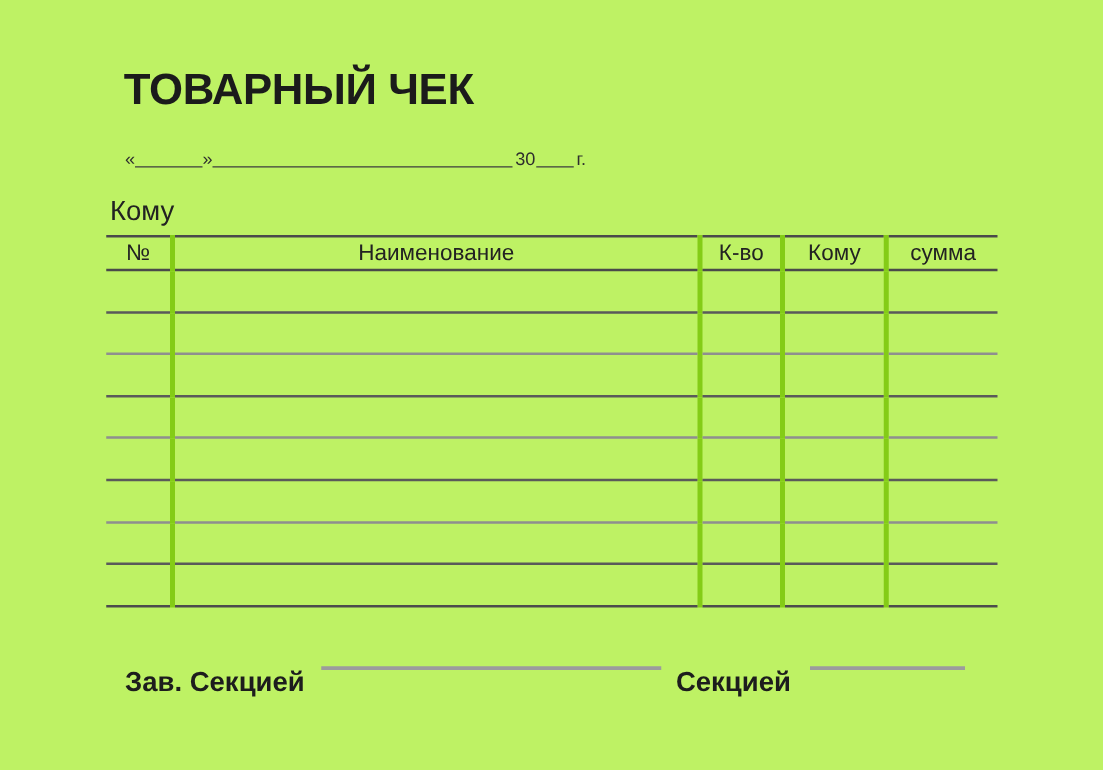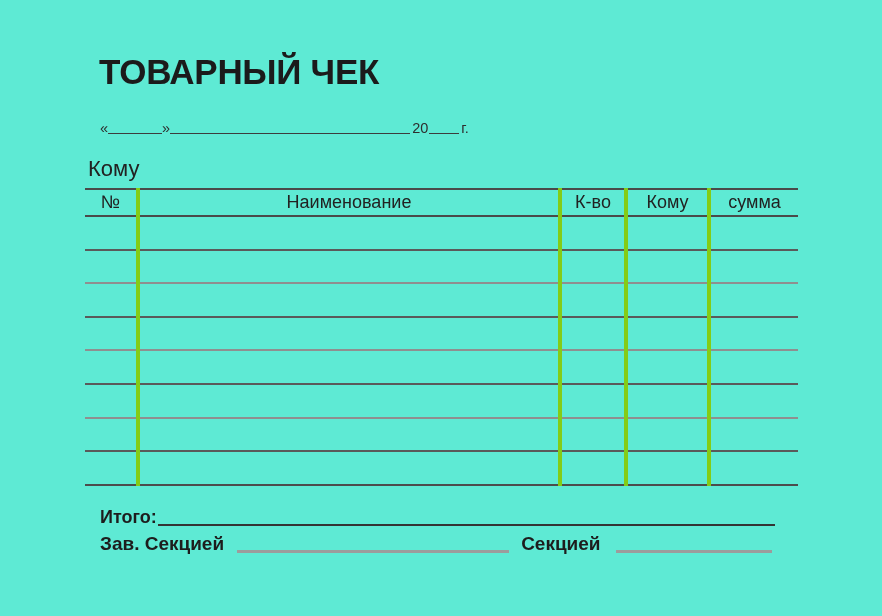--- a/index.html
+++ b/index.html
@@ -1,19 +1,19 @@
 <!DOCTYPE html>
 <html><head>
 <meta charset="utf-8">
 <style>
   html,body{margin:0;padding:0;background:#ffffff;}
   .page{
     position:relative;
     width:882px;height:616px;
-    background:#5eead4;
+    background:#bef264;
     font-family:"Liberation Sans", sans-serif;
     color:#1e1e1e;
     overflow:hidden;
   }
   
   .form-title{
     position:absolute;left:99px;top:52px;
     font-size:35px;font-weight:700;letter-spacing:-0.3px;
     color:#1b1b1b;margin:0;
   }
@@ -66,22 +66,22 @@
     position:absolute;left:100px;top:507px;width:675px;
     display:flex;align-items:flex-end;
     font-size:18px;font-weight:700;color:#1d1d1d;
   }
   .total-fill{
     flex:1;border-bottom:2px solid #343434;
     margin-bottom:2px;margin-left:1px;
   }
   .sign-line{
     position:absolute;left:100px;top:533px;width:675px;
-    display:flex;align-items:flex-end;
-    font-size:19px;font-weight:700;color:#1d1d1d;
+    display:flex;align-items:flex-start;
+    font-size:22px;font-weight:700;color:#1d1d1d;
   }
   .gray-fill{
     border-bottom:3px solid #9c9c9c;
     margin-bottom:2px;
   }
   .gray-fill.f1{width:272px;margin-left:13px;}
   .gray-fill.f2{flex:1;margin-left:15px;margin-right:3px;}
   .sign-line .seller{margin-left:12px;}
 </style>
 </head>
@@ -89,21 +89,21 @@
 
 <div class="page">
 
   <h1 class="form-title">ТОВАРНЫЙ ЧЕК</h1>
 
   <div class="date-line">
     <span class="q">«</span>
     <span class="blank b1"></span>
     <span class="q">»</span>
     <span class="blank b2"></span>
-    <span class="yr">20</span>
+    <span class="yr">30</span>
     <span class="blank b3"></span>
     <span class="g">г.</span>
   </div>
 
   <div class="komu">Кому</div>
 
   <table class="items">
     <colgroup>
       <col style="width:53px">
       <col style="width:422px">
@@ -173,24 +173,20 @@
         <tr>
           <td></td>
           <td></td>
           <td></td>
           <td></td>
           <td></td>
         </tr>
       </tbody>
   </table>
 
-  <div class="total-line">
-    <span>Итого:</span>
-    <span class="total-fill"></span>
-  </div>
 
   <div class="sign-line">
     <span>Зав. Секцией</span>
     <span class="gray-fill f1"></span>
     <span class="seller">Секцией</span>
     <span class="gray-fill f2"></span>
   </div>
 
 </div>
 

